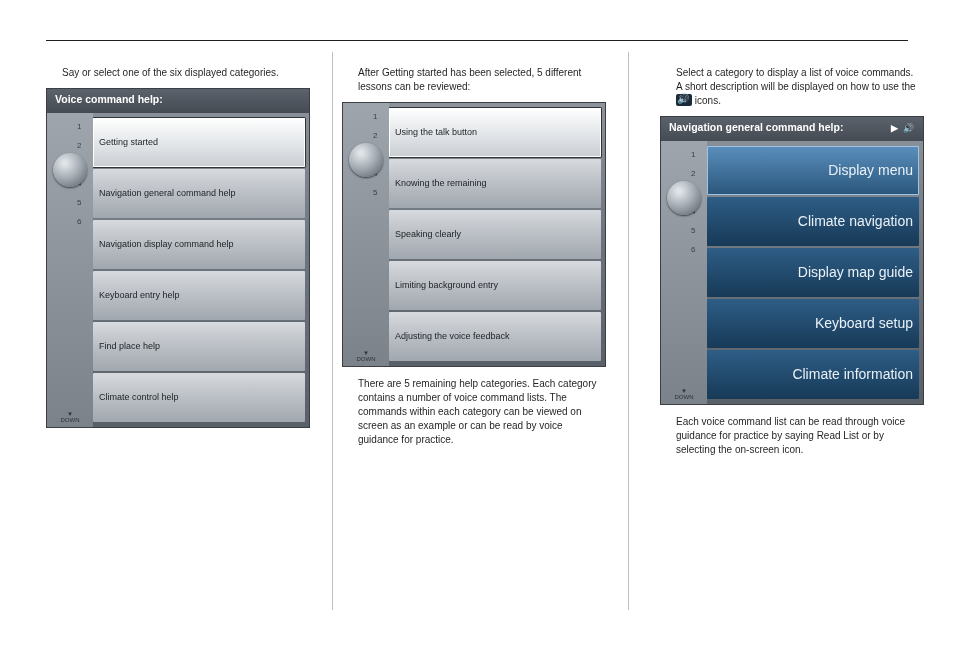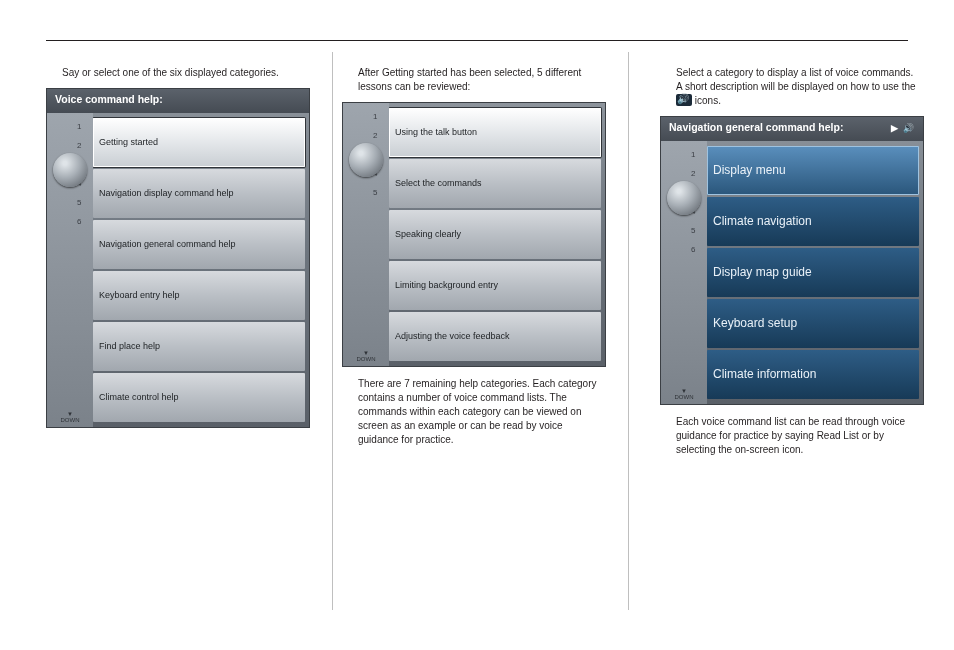--- a/index.html
+++ b/index.html
@@ -37,21 +37,21 @@
   .shot .nums span{display:block;height:19px;line-height:19px;}
   .shot .down{position:absolute;left:10px;bottom:4px;font-size:6px;
         color:#2e3237;text-align:center;width:26px;}
   .shot .list{flex:1;padding:3px 4px 3px 0;}
   .shot .row{height:17px;margin:2px 0;font-size:9px;line-height:17px;
         padding:16px 6px;color:#1d2023;border-radius:1px;
         background:linear-gradient(#d7dade,#babfc5 50%,#a1a7ae);}
   .shot .row.sel{background:linear-gradient(#ffffff,#e4e7ea 50%,#c9ced3);
         box-shadow:inset 0 0 0 1px #fff, 0 0 0 1px #303439;}
   .shot.dark .row{background:linear-gradient(#2e5d86,#173a57);
-        color:#e9f1f8;font-size:12px;}
+        color:#e9f1f8;font-size:14px;text-align:right;}
   .shot.dark .row.sel{background:linear-gradient(#5a8fbd,#2a567b);
         box-shadow:inset 0 0 0 1px #9fc3e0;}
   .shot .title-icons{float:right;}
   .shot .title-icons span{margin-left:3px;font-size:9px;}
 
   
   .snd{display:inline-block;width:16px;height:12px;background:#1b2a38;
        position:relative;vertical-align:-2px;border-radius:2px;}
   .snd::before{content:"🔊";position:absolute;left:1px;top:-2px;
        font-size:10px;color:#e8eef4;}
@@ -78,22 +78,22 @@
             <span>4</span>
             <span>5</span>
             <span>6</span>
           </div>
           <div class="knob"></div>
           <div class="down">▼
 DOWN</div>
         </div>
         <div class="list">
           <div class="row sel">Getting started</div>
+          <div class="row">Navigation general command help</div>
           <div class="row">Navigation display command help</div>
-          <div class="row">Navigation general command help</div>
           <div class="row">Keyboard entry help</div>
           <div class="row">Find place help</div>
           <div class="row">Climate control help</div>
         </div>
       </div>
     </div>
 
   </div>
 
   <div class="col c2">
@@ -109,29 +109,29 @@
             <span>4</span>
             <span>5</span>
             <span></span>
           </div>
           <div class="knob"></div>
           <div class="down">▼
 DOWN</div>
         </div>
         <div class="list">
           <div class="row sel">Using the talk button</div>
-          <div class="row">Select the commands</div>
+          <div class="row">Knowing the remaining</div>
           <div class="row">Speaking clearly</div>
           <div class="row">Limiting background entry</div>
           <div class="row">Adjusting the voice feedback</div>
         </div>
       </div>
     </div>
 
-    <p class="body-text">There are 7 remaining help categories. Each category contains a number of voice command lists. The commands within each category can be viewed on screen as an example or can be read by voice guidance for practice.</p>
+    <p class="body-text">There are 5 remaining help categories. Each category contains a number of voice command lists. The commands within each category can be viewed on screen as an example or can be read by voice guidance for practice.</p>
   </div>
 
   <div class="col c3">
     <p class="body-text">
       <span>Select a category to display a list of voice commands. A short description will be displayed on how to use the </span>
       <span class="snd"></span>
       <span> icons.</span>
     </p>
 
     <div class="shot dark">

